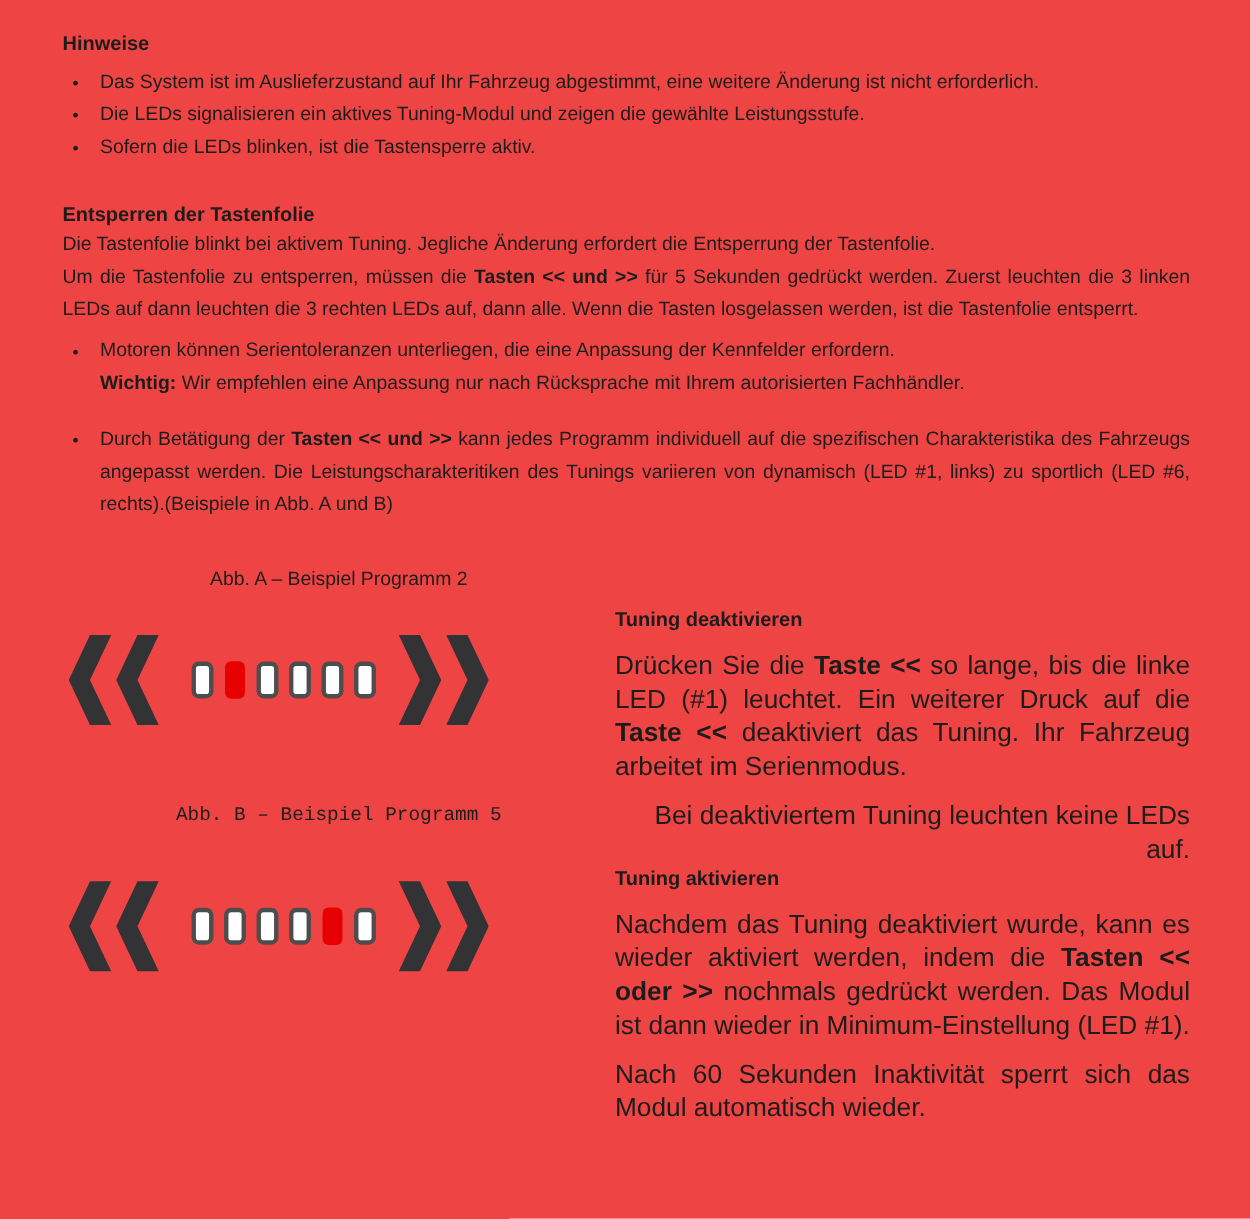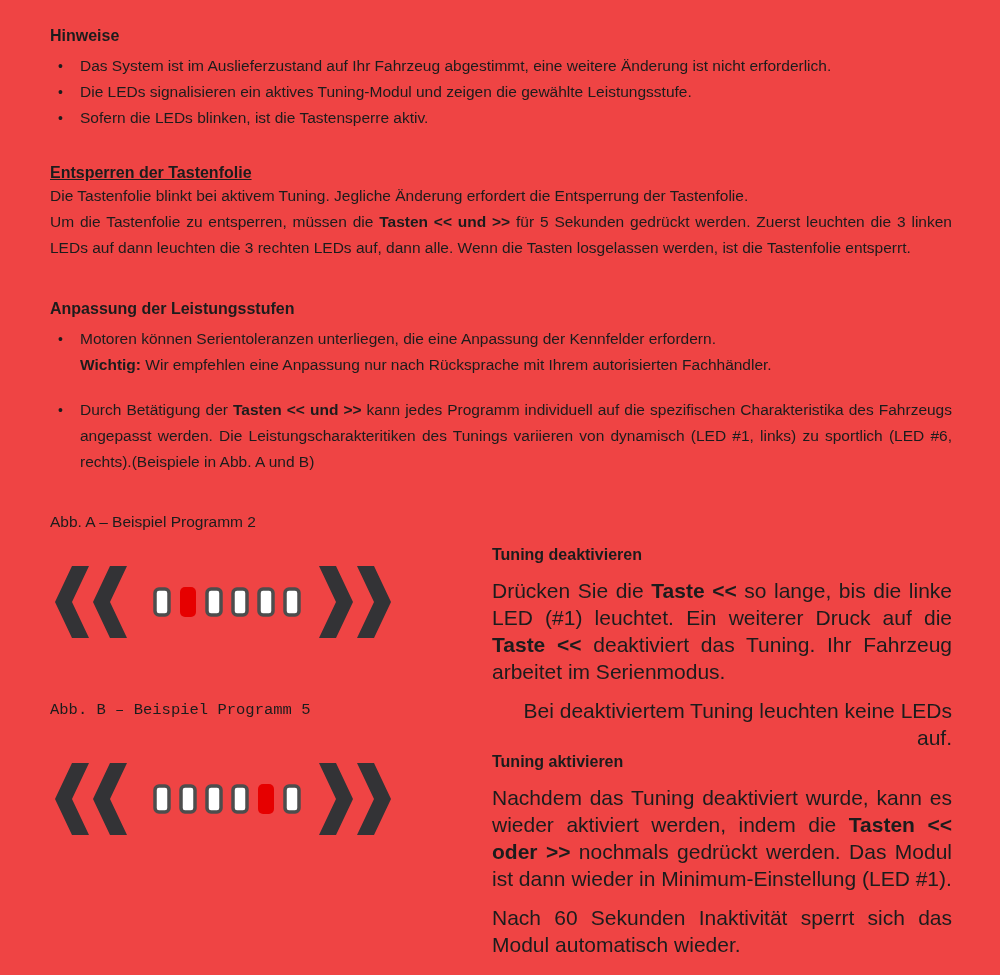--- a/index.html
+++ b/index.html
@@ -18,28 +18,28 @@
     font-weight: bold;
     line-height: 20px;
   }
   .body-text { font-size: 15.5px; line-height: 26px; }
   .justify { text-align: justify; }
   ul.bullets { list-style: none; margin-top: 7px; }
   li.bullet-item { display: flex; }
   .bullet-mark { flex: 0 0 30px; padding-left: 8px; font-size: 14px; }
   .bullet-text { flex: 1; }
 
-  .h-entsperren { margin-top: 32px; text-decoration: underline; }
+  .h-entsperren { margin-top: 32px; }
   .p-unlock-1 { }
   .h-anpassung { margin-top: 38px; }
   .bullets-anpassung { margin-top: 14px; }
   .bullets-anpassung li + li { margin-top: 19px; }
 
   .columns { display: flex; margin-top: 36px; }
-  .col-left { width: 442px; flex: 0 0 442px; }
+  .col-left { width: 442px; flex: 0 0 442px; text-align: center; }
   .col-right { flex: 1; padding-top: 33px; }
 
   .fig-label { font-size: 15.5px; line-height: 22px; }
   .fig-svg { display: block; margin-left: 5px; margin-top: 21px; }
   .fig-label-b { margin-top: 49px; font-family: Liberation Mono, monospace; }
   .fig-svg-b { margin-top: 30px; }
 
   .col-right .sec-title { line-height: 21px; }
   .rp { font-size: 21px; line-height: 27px; text-align: justify; margin-top: 12px; }
   .rp-nojust { text-align: right; }
@@ -63,21 +63,20 @@
     <li class="bullet-item">
       <span class="bullet-mark">•</span>
       <span class="bullet-text">Sofern die LEDs blinken, ist die Tastensperre aktiv.</span>
     </li>
   </ul>
 
   <h3 class="sec-title h-entsperren">Entsperren der Tastenfolie</h3>
   <p class="body-text p-unlock-1">Die Tastenfolie blinkt bei aktivem Tuning. Jegliche Änderung erfordert die Entsperrung der Tastenfolie.</p>
   <p class="body-text justify"><span>Um die Tastenfolie zu entsperren, müssen die </span><strong>Tasten &lt;&lt; und &gt;&gt;</strong><span> für 5 Sekunden gedrückt werden. Zuerst leuchten die 3 linken LEDs auf dann leuchten die 3 rechten LEDs auf, dann alle. Wenn die Tasten losgelassen werden, ist die Tastenfolie entsperrt.</span></p>
 
-  <h3 class="sec-title h-anpassung">Anpassung der Leistungsstufen</h3>
   <ul class="bullets body-text bullets-anpassung">
     <li class="bullet-item">
       <span class="bullet-mark">•</span>
       <span class="bullet-text"><span>Motoren können Serientoleranzen unterliegen, die eine Anpassung der Kennfelder erfordern.</span><br><strong>Wichtig:</strong><span> Wir empfehlen eine Anpassung nur nach Rücksprache mit Ihrem autorisierten Fachhändler.</span></span>
     </li>
     <li class="bullet-item">
       <span class="bullet-mark">•</span>
       <span class="bullet-text justify"><span>Durch Betätigung der </span><strong>Tasten &lt;&lt; und &gt;&gt;</strong><span> kann jedes Programm individuell auf die spezifischen Charakteristika des Fahrzeugs angepasst werden. Die Leistungscharakteritiken des Tunings variieren von dynamisch (LED #1, links) zu sportlich (LED #6, rechts).(Beispiele in Abb. A und B)</span></span>
     </li>
   </ul>

